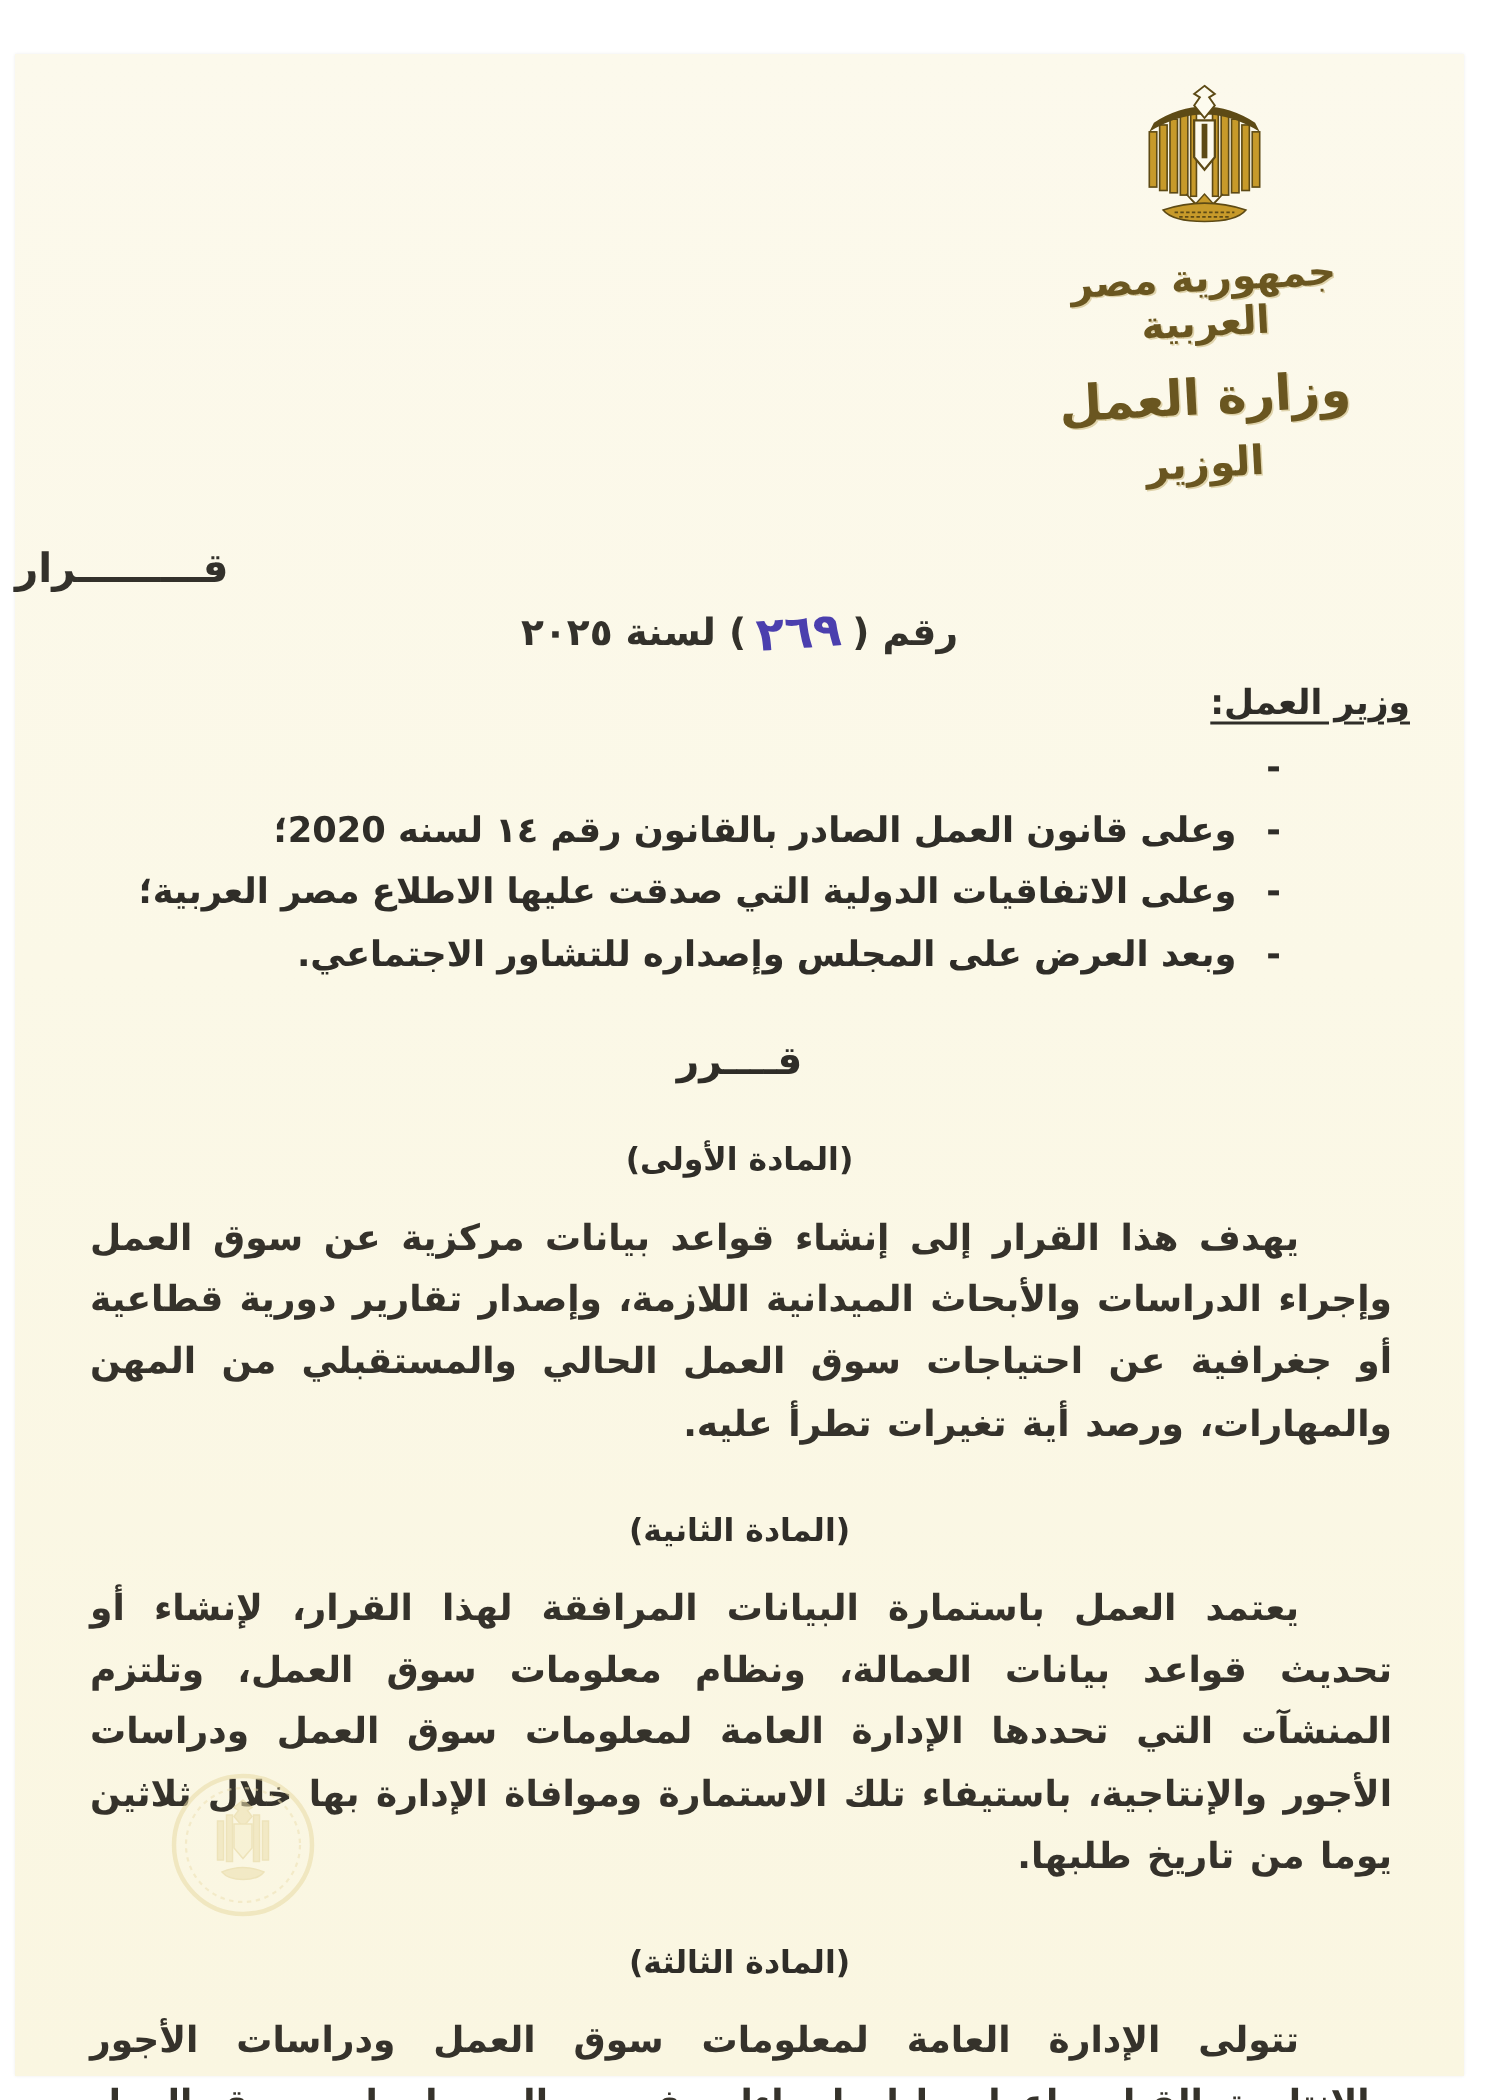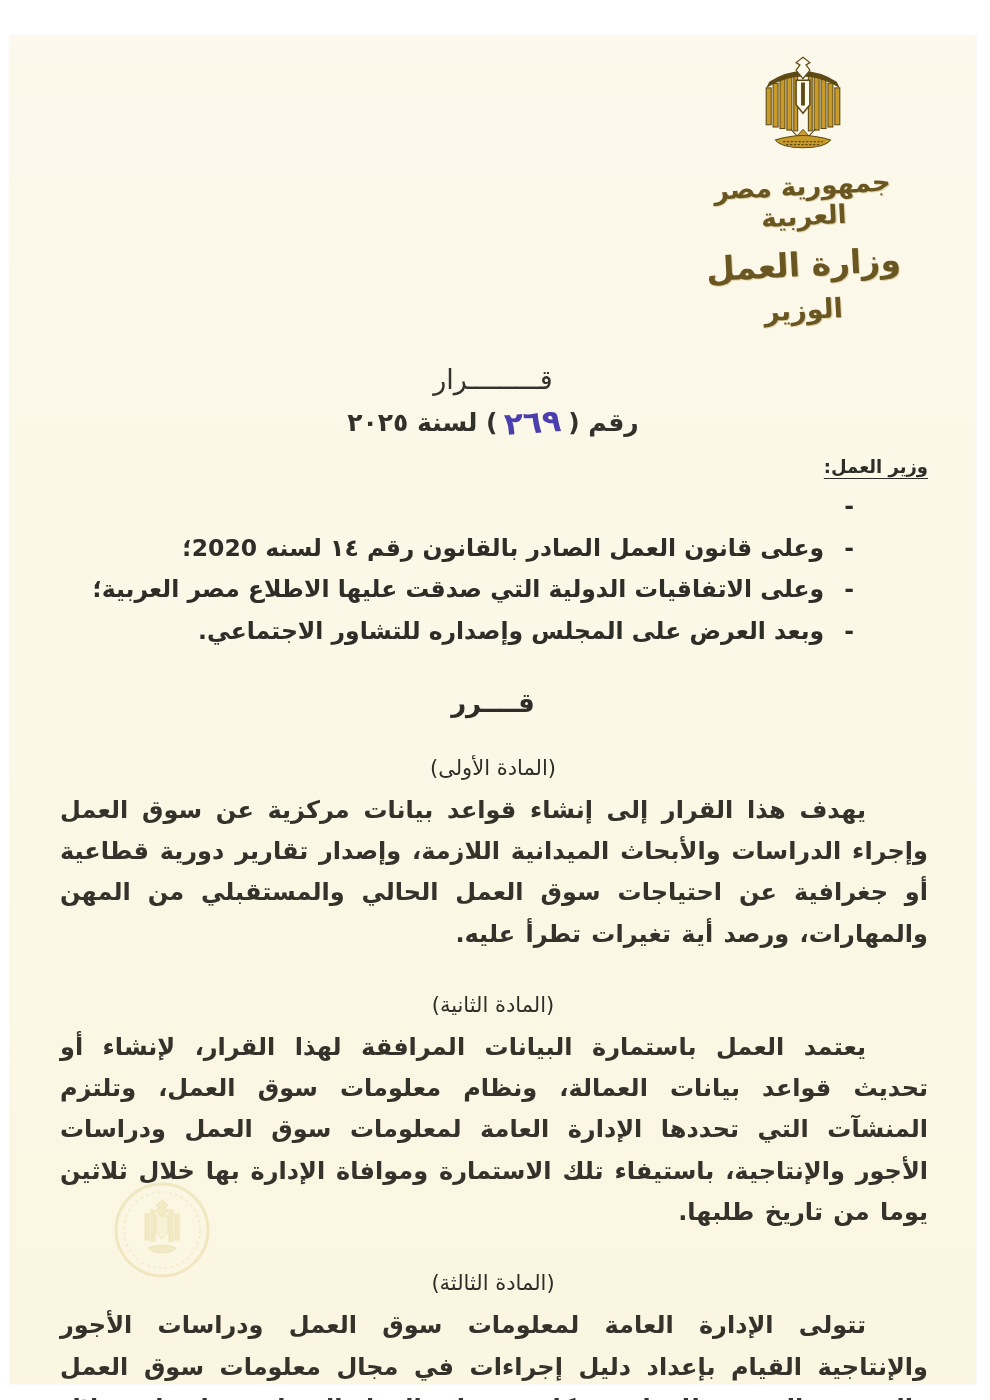--- a/index.html
+++ b/index.html
@@ -25,40 +25,40 @@
   }
   .callig-1 { font-size:26px; margin-top:16px; letter-spacing:1px; }
   .callig-2 { font-size:33px; margin-top:14px; }
   .callig-3 { font-size:27px; margin-top:10px; }
 
   
   .content {
     position:absolute; top:328px; left:0; right:0;
     direction:rtl; color:#2f2d28;
   }
-  .title-word { text-align:center; font-size:27px; font-weight:normal; letter-spacing:2px; color:#33312b; }
+  .title-word { text-align:left; font-size:27px; font-weight:bold; letter-spacing:2px; color:#33312b; }
   .number-line { text-align:center; font-size:25px; font-weight:bold; margin-top:7px; color:#33312b; }
   .hand-number {
     color:#4b3fae; font-size:31px; font-weight:bold; display:inline-block;
     transform:rotate(-4deg) translateY(2px); margin:0 7px; letter-spacing:3px;
   }
   .preamble-heading {
-    margin:18px 48px 0 0; font-size:18px; font-weight:bold;
+    margin:18px 36px 0 0; font-size:23px; font-weight:bold;
     text-decoration:underline; text-underline-offset:5px; text-align:right;
   }
   .preamble-list { margin:14px 122px 0 44px; }
   .preamble-item {
     display:flex; gap:20px; align-items:flex-start;
     font-size:23.5px; font-weight:bold; margin-top:10px; line-height:1.35;
   }
   .preamble-dash { flex:0 0 auto; }
   .decision-word { text-align:center; font-size:26px; font-weight:bold; margin-top:40px; letter-spacing:2px; }
-  .article-heading { text-align:center; font-size:21px; font-weight:normal; margin-top:38px; }
+  .article-heading { text-align:center; font-size:21px; font-weight:bold; margin-top:38px; }
   .article-body {
-    margin:10px 48px 0 50px; font-size:24px; font-weight:bold;
+    margin:20px 48px 0 50px; font-size:24px; font-weight:bold;
     line-height:1.72; text-align:justify; text-indent:62px; color:#35322b;
     word-spacing:2px;
   }
 
   
   .seal { position:absolute; left:102px; top:1142px; width:100px; height:110px; opacity:0.55; }
 </style>
 </head>
 <body>
 

